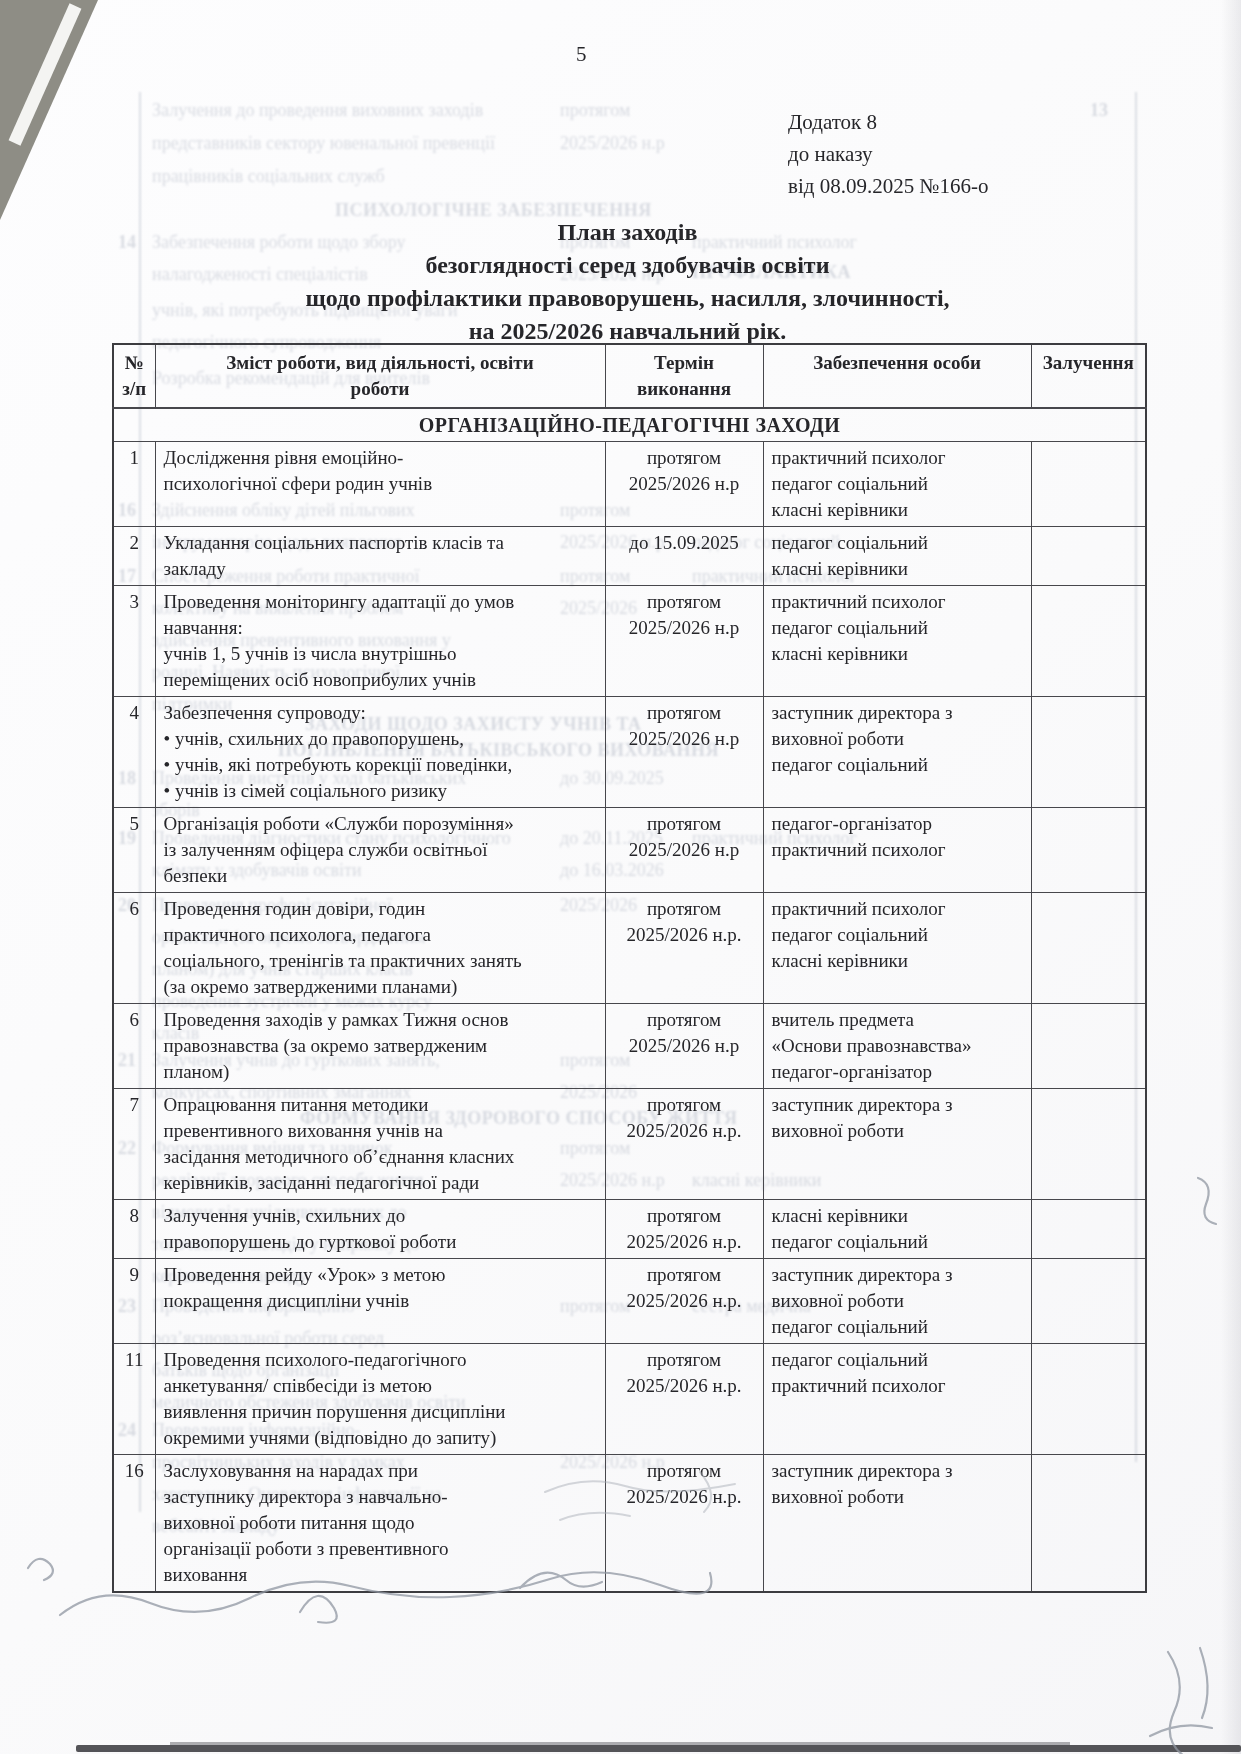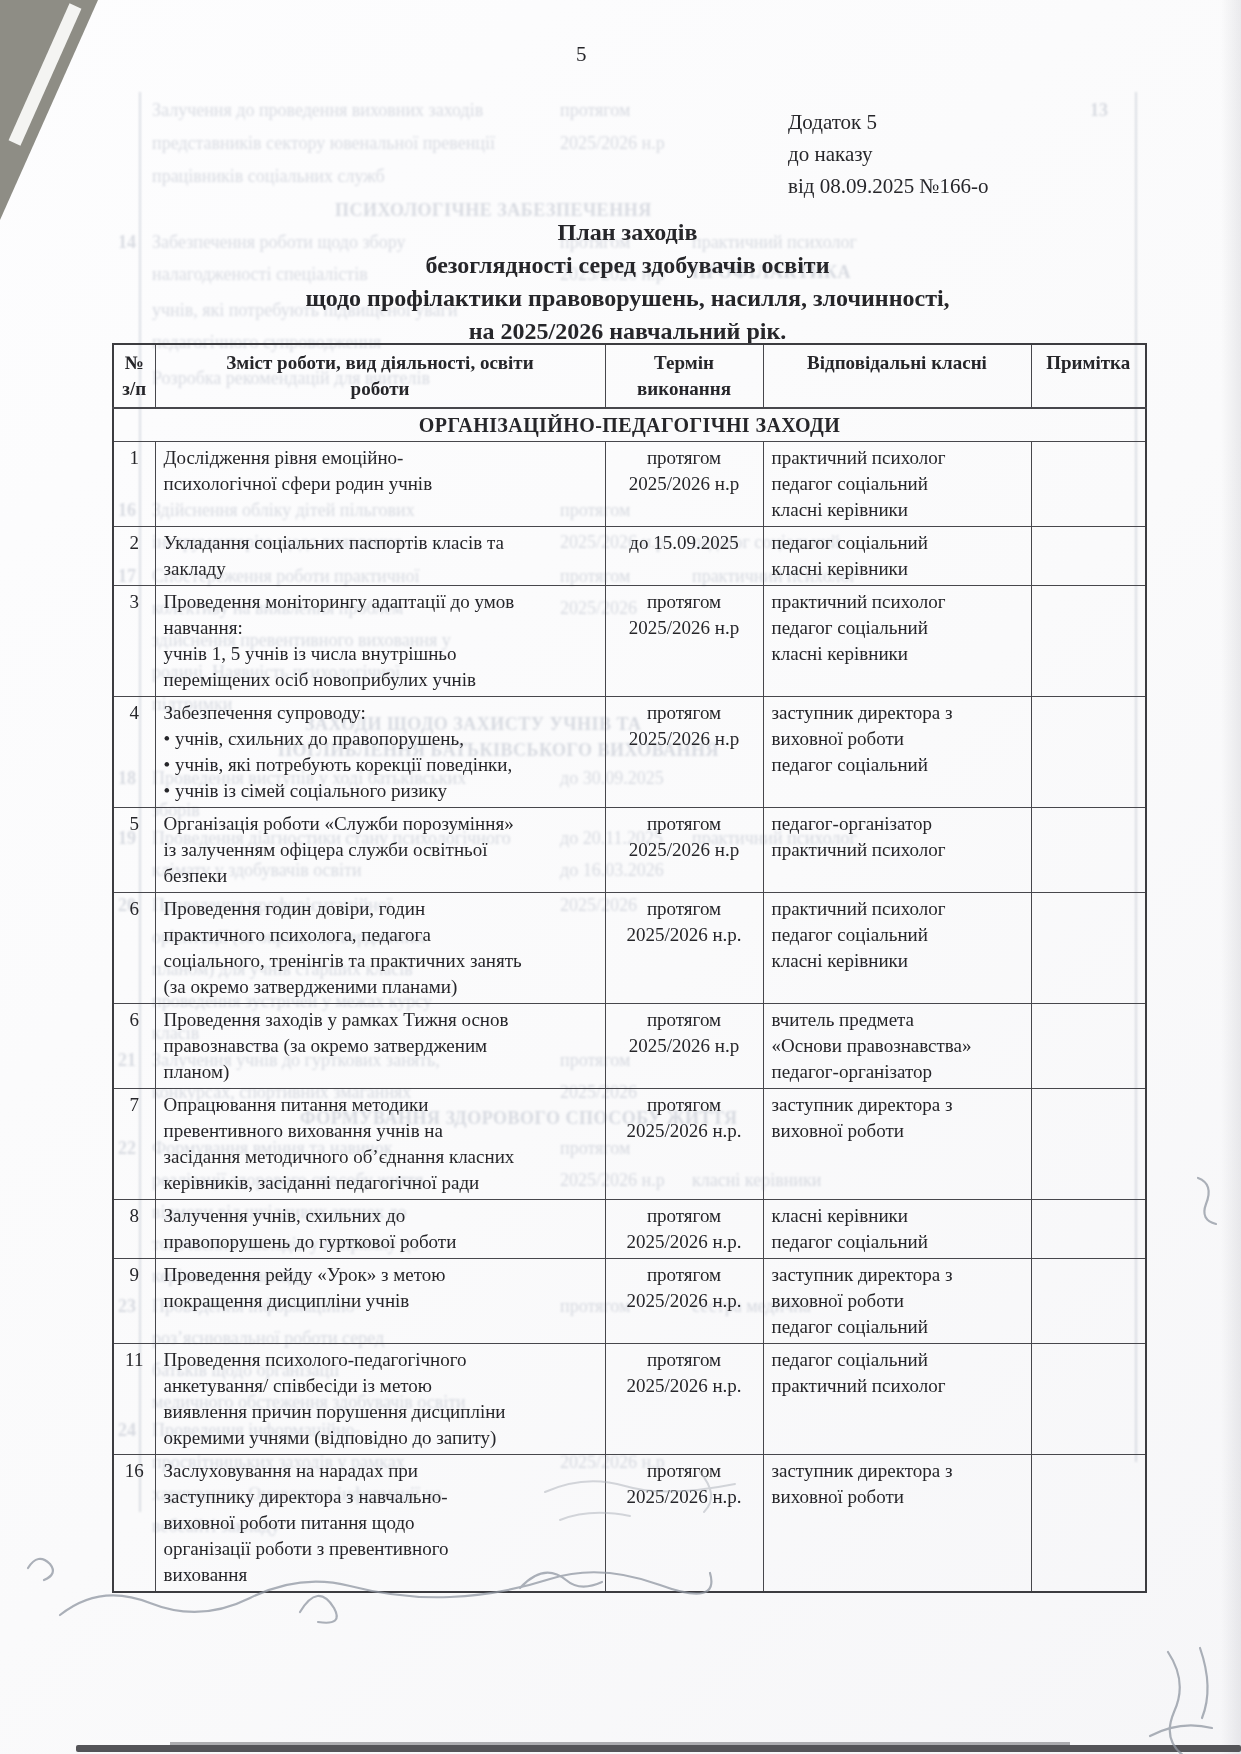--- a/index.html
+++ b/index.html
@@ -130,21 +130,21 @@
     </div>
 
   <div class="corner"></div>
   <div class="corner-stripe"></div>
   <div class="right-shade"></div>
   <div class="bottom-band"></div>
   <div class="bottom-band2"></div>
 
   <div class="page-number">5</div>
   <div class="annex">
-    <div>Додаток 5</div>
+    <div>Додаток 8</div>
     <div>до наказу</div>
     <div>від 08.09.2025 №166-о</div>
   </div>
 
   <div class="title-block">
     <div>План заходів</div>
     <div>безоглядності серед здобувачів освіти</div>
     <div>щодо профілактики правоворушень, насилля, злочинності,</div>
     <div>на 2025/2026 навчальний рік.</div>
   </div>
@@ -158,22 +158,22 @@
         <col style="width:115px">
     </colgroup>
     <thead>
       <tr>
         <th>№
 з/п</th>
         <th>Зміст роботи, вид діяльності, освіти
 роботи</th>
         <th>Термін
 виконання</th>
-        <th>Відповідальні класні</th>
-        <th>Примітка</th>
+        <th>Забезпечення особи</th>
+        <th>Залучення</th>
       </tr>
     </thead>
     <tbody>
       <tr class="section">
         <td colspan="5">ОРГАНІЗАЦІЙНО-ПЕДАГОГІЧНІ ЗАХОДИ</td>
       </tr>
     <tr>
           <td class="no">1</td>
           <td class="content">Дослідження рівня емоційно-
 психологічної сфери родин учнів</td>

